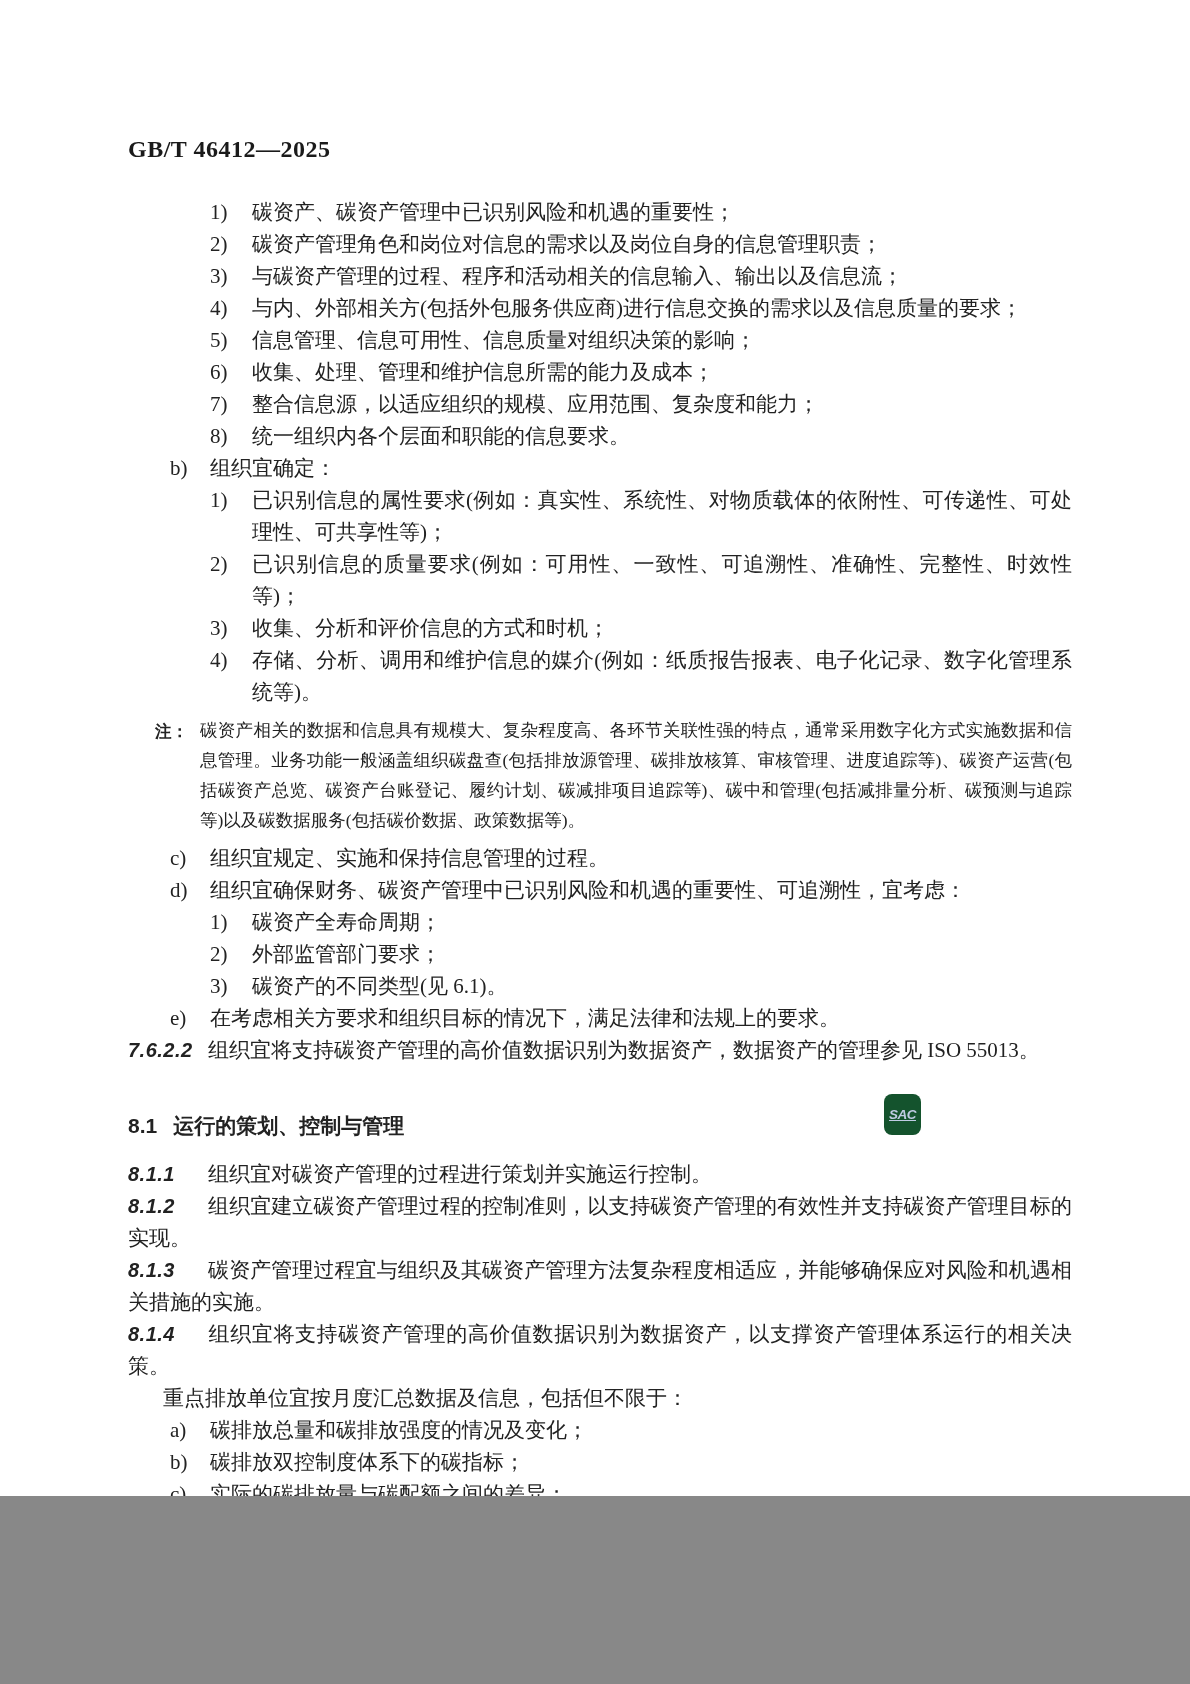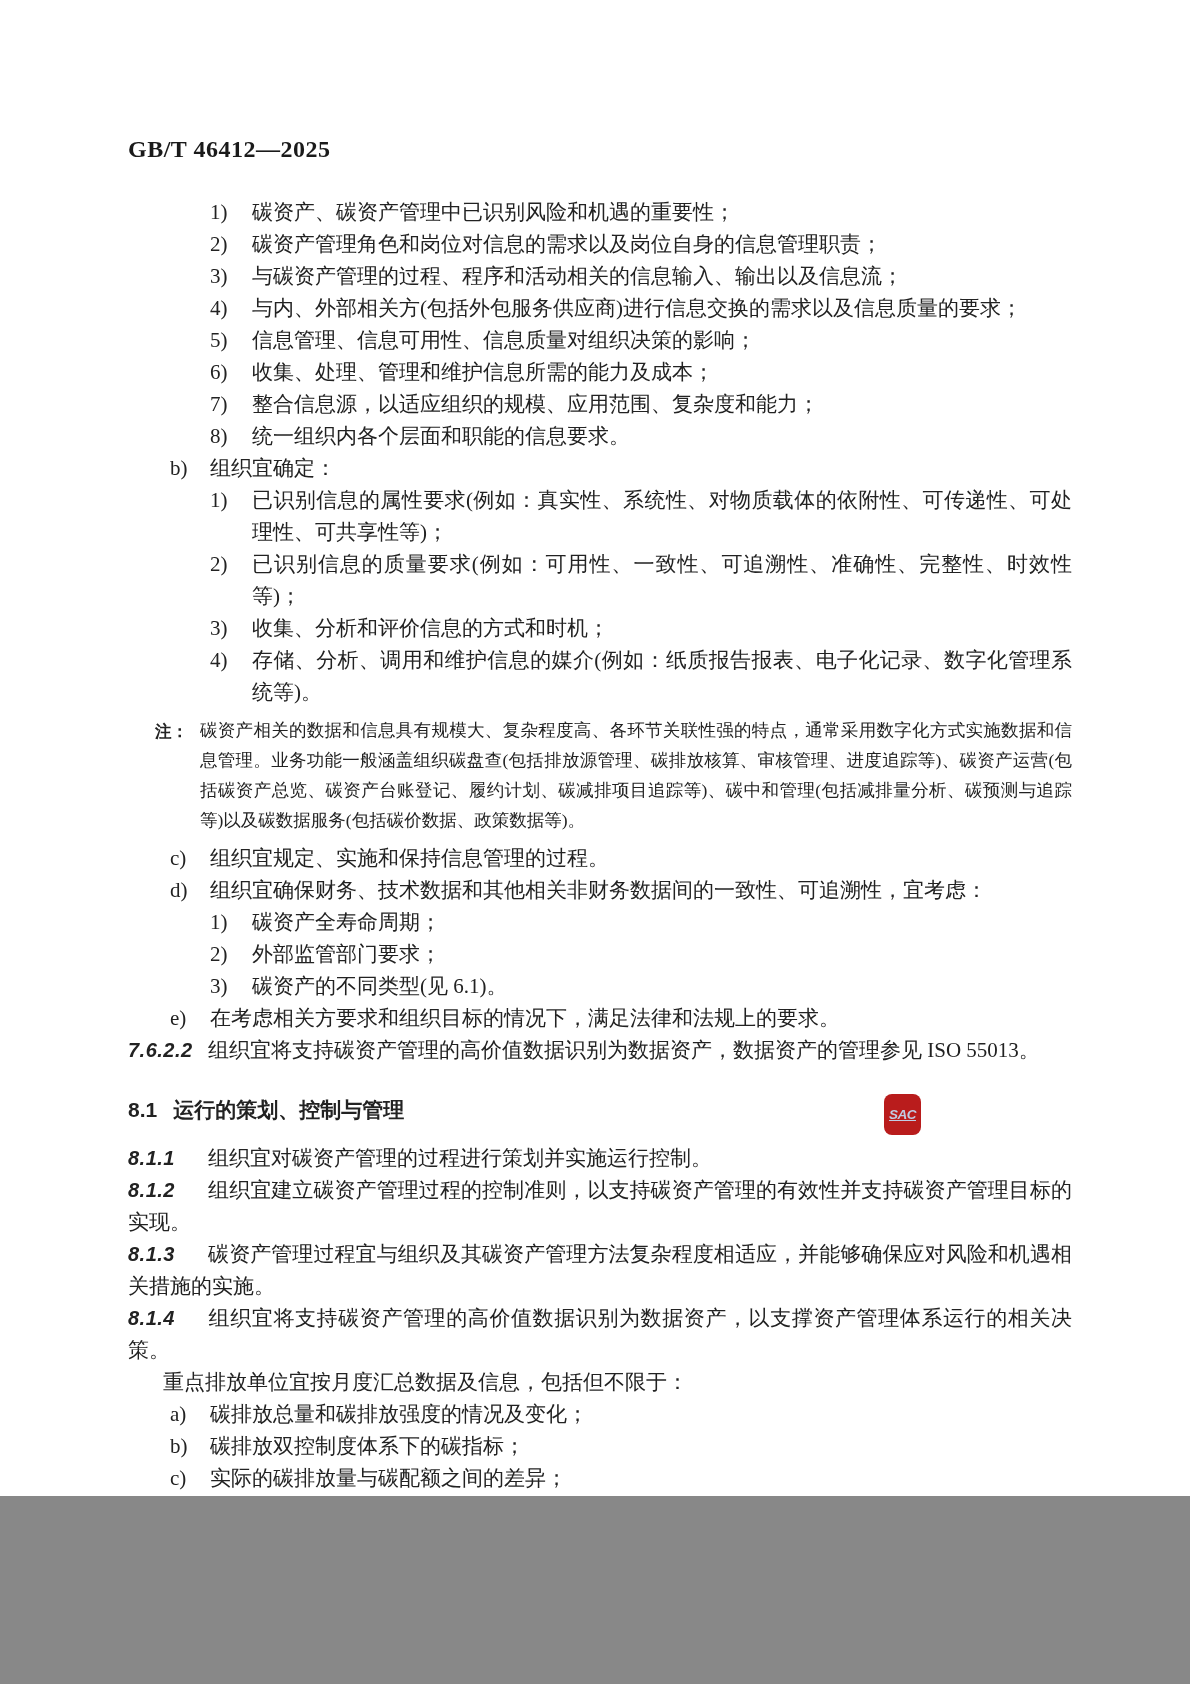--- a/index.html
+++ b/index.html
@@ -63,39 +63,39 @@
     font-style: italic;
   }
   .h1 {
     margin-top: 40px;
     font-family: "Liberation Sans", "DejaVu Sans", sans-serif;
     font-weight: bold;
     font-size: 22px;
   }
   .h1 > .cn { margin-right: 20px; }
   .h2 {
-    margin-top: 28px;
+    margin-top: 44px;
     font-family: "Liberation Sans", "DejaVu Sans", sans-serif;
     font-weight: bold;
     font-size: 21px;
   }
   .h2 > .cn { margin-right: 16px; }
   .c-first { margin-top: 16px; }
   .monthly { padding-left: 35px; }
   .pagenum {
     padding-left: 24px;
     font-size: 19.5px;
   }
   .sac {
     position: absolute;
     left: 884px;
     top: 1094px;
     width: 37px;
     height: 41px;
-    background: #b91c1c;
+    background: #14532d;
     border-radius: 8px;
     display: flex;
     align-items: center;
     justify-content: center;
     font-family: "Liberation Sans", "DejaVu Sans", sans-serif;
     font-style: italic;
     font-weight: bold;
     font-size: 13.5px;
     letter-spacing: -0.5px;
     color: #c0cce4;
@@ -180,21 +180,21 @@
       <span class="mk">注：</span>
       <span class="tx">碳资产相关的数据和信息具有规模大、复杂程度高、各环节关联性强的特点，通常采用数字化方式实施数据和信息管理。业务功能一般涵盖组织碳盘查(包括排放源管理、碳排放核算、审核管理、进度追踪等)、碳资产运营(包括碳资产总览、碳资产台账登记、履约计划、碳减排项目追踪等)、碳中和管理(包括减排量分析、碳预测与追踪等)以及碳数据服务(包括碳价数据、政策数据等)。</span>
     </div>
 
     <div class="li lvla">
       <span class="mk">c)</span>
       <span class="tx">组织宜规定、实施和保持信息管理的过程。</span>
     </div>
     <div class="li lvla">
       <span class="mk">d)</span>
-      <span class="tx">组织宜确保财务、技术数据和其他相关非财务数据间的一致性、可追溯性，宜考虑：</span>
+      <span class="tx">组织宜确保财务、碳资产管理中已识别风险和机遇的重要性、可追溯性，宜考虑：</span>
     </div>
 
     <div class="li lvl1">
       <span class="mk">1)</span>
       <span class="tx">碳资产全寿命周期；</span>
     </div>
     <div class="li lvl1">
       <span class="mk">2)</span>
       <span class="tx">外部监管部门要求；</span>
     </div>

